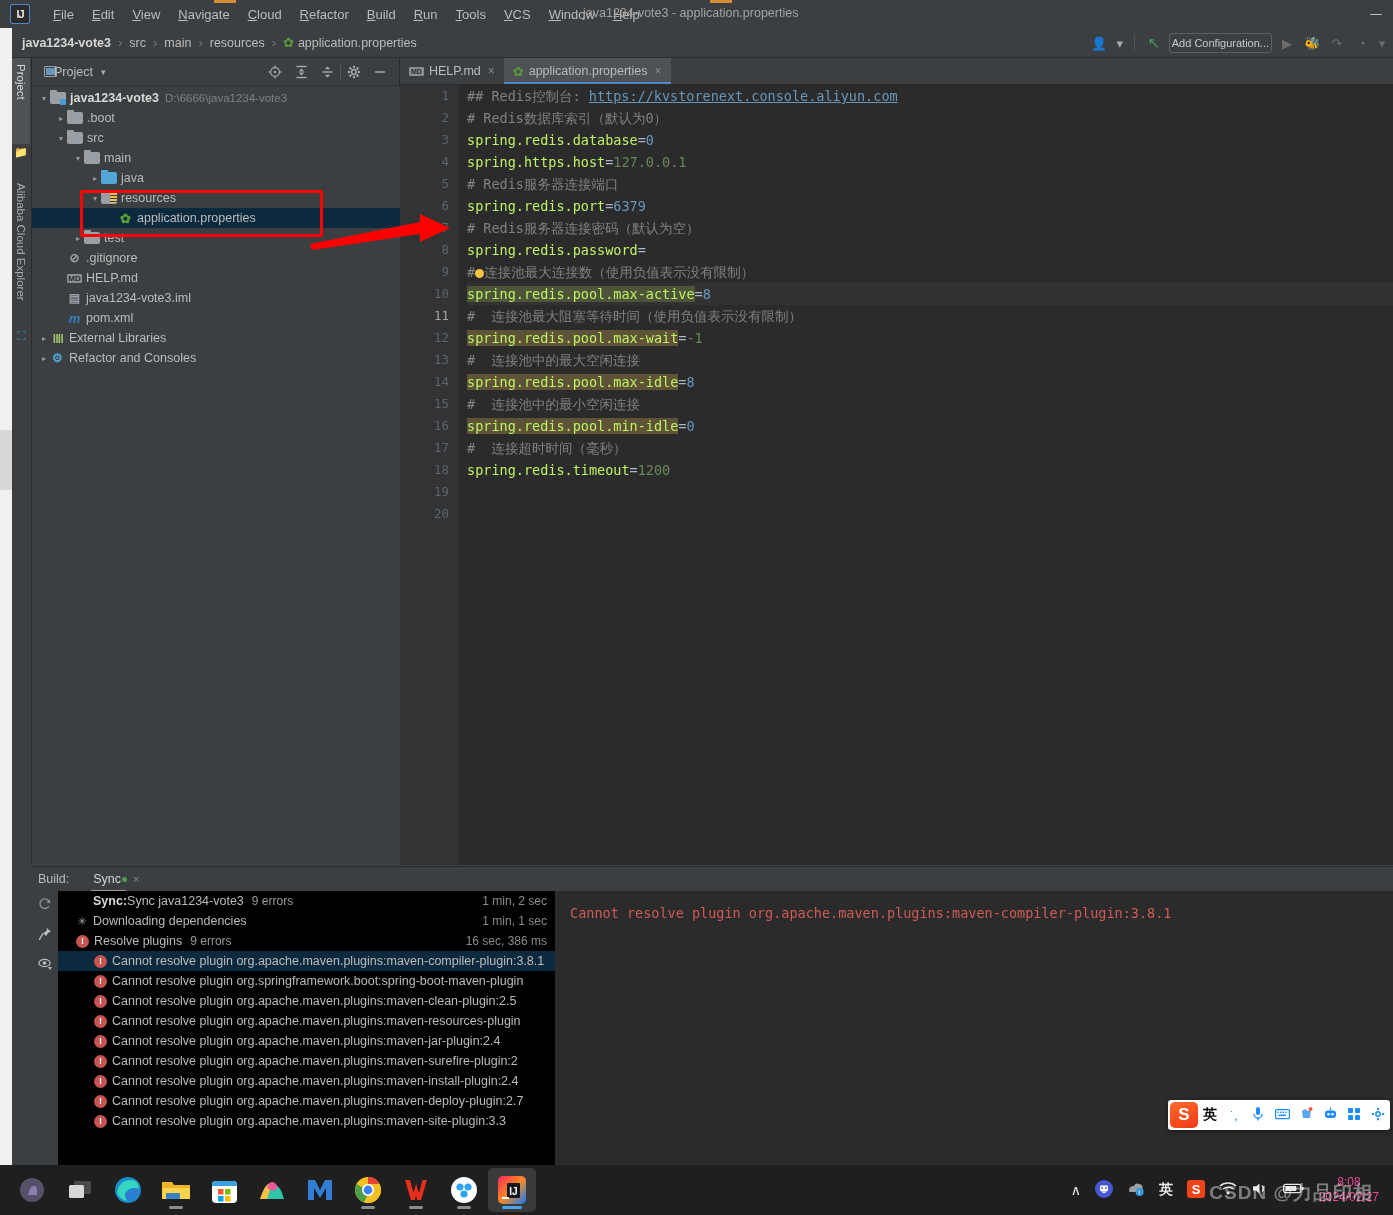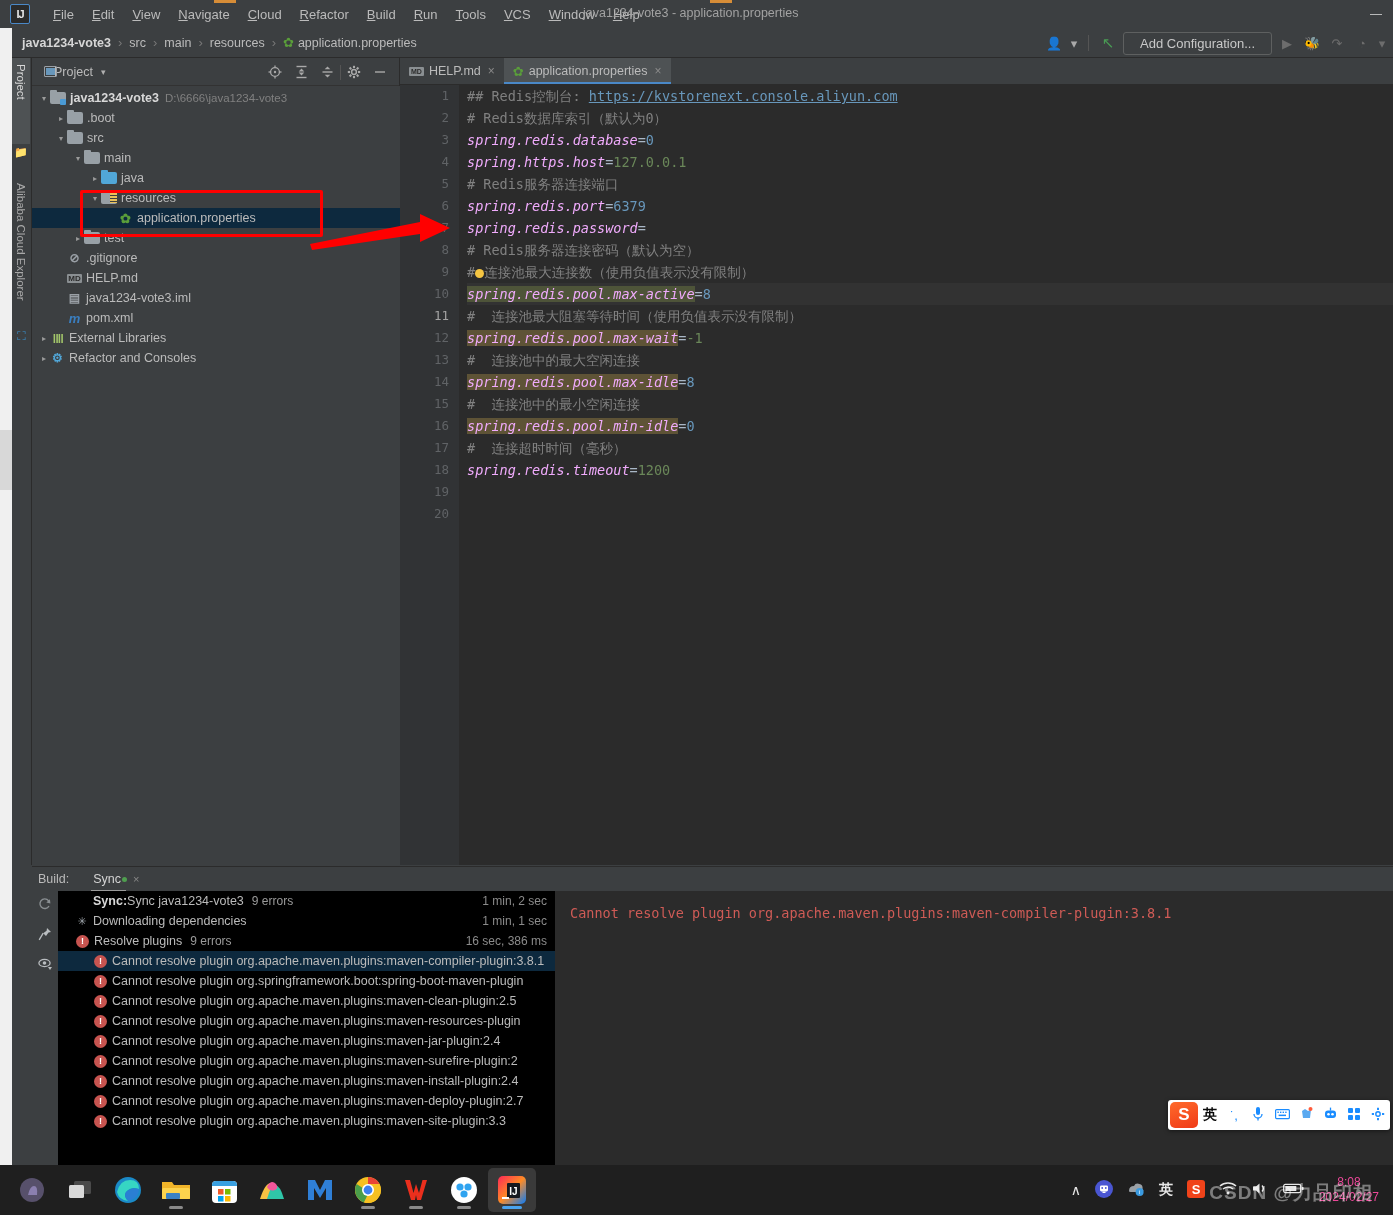--- a/index.html
+++ b/index.html
@@ -38,21 +38,21 @@
             background: #3c3f41; border-bottom: 1px solid #2b2b2b;
             display: flex; align-items: center; }
   .crumb { color: #bbbbbb; font-size: 12.5px; display: flex; align-items: center; }
   .crumb.first { font-weight: bold; color: #d6d6d6; margin-left: 10px; }
   .crumb-sep { color: #777; font-size: 13px; margin: 0 7px; }
   .nav-right { position: absolute; right: 6px; top: 0; height: 30px;
                display: flex; align-items: center; gap: 5px; }
   .nav-ico { color: #a9a9a9; font-size: 13px; width: 20px; text-align: center; }
   .vsep { width: 1px; height: 16px; background: #555; margin: 0 4px; }
   .addconf { border: 1px solid #5e6060; border-radius: 3px; color: #c8c8c8;
-             font-size: 13px; padding: 3px 16px; }
+             font-size: 11px; padding: 3px 2px; }
 
   
   .lstrip { position: absolute; left: 12px; top: 58px; width: 20px; height: 807px;
             background: #3c3f41; border-right: 1px solid #2b2b2b; }
   .lstrip-btn { writing-mode: vertical-rl; color: #a9a9a9; font-size: 11.5px;
                 padding: 6px 3px; white-space: nowrap; }
   .lstrip-btn.active { background: #4e5254; color: #d8d8d8; }
 
   
   .proj { position: absolute; left: 32px; top: 58px; width: 368px; height: 807px;
@@ -123,21 +123,21 @@
   .gutter { width: 59px; background: #313335; flex: none; position: relative; }
   .gutter .ln { height: 22px; line-height: 22px; text-align: right; padding-right: 10px;
                 color: #606366; font-size: 12.5px;
                 font-family: "DejaVu Sans Mono", monospace; }
   .gutter .ln.cur { color: #a4a3a3; }
   .codepane { flex: 1; position: relative; padding-left: 8px; }
   .cl { height: 22px; line-height: 22px; font-size: 13.5px; white-space: pre;
         font-family: "DejaVu Sans Mono", monospace; }
   .cl.cur { background: #323232; }
   .cm { color: #808080; }
-  .k-prop { color: #f0abfc; font-style: italic; }
+  .k-prop { color: #bef264; }
   .eq { color: #a9b7c6; }
   .num { color: #6897bb; }
   .str { color: #6a8759; }
   .url { color: #6897bb; text-decoration: underline; }
   .hl-warn { background: #4e5439; }
   .hl-warn2 { background: #5e5336; }
   .bulb { display: inline-block; width: 9px; height: 9px; border-radius: 50%;
           background: #f5c542; vertical-align: -1px; }
 
   
@@ -487,22 +487,22 @@
           <div class="ln">19</div>
           <div class="ln">20</div>
         </div>
       <div class="codepane" id="code-root">
           <div class="cl"><span class="cm">## Redis控制台: </span><span class="url">https://kvstorenext.console.aliyun.com</span></div>
           <div class="cl"><span class="cm"># Redis数据库索引（默认为0）</span></div>
           <div class="cl"><span class="k-prop">spring.redis.database</span><span class="eq">=</span><span class="num">0</span></div>
           <div class="cl"><span class="k-prop">spring.https.host</span><span class="eq">=</span><span class="str">127.0.0.1</span></div>
           <div class="cl"><span class="cm"># Redis服务器连接端口</span></div>
           <div class="cl"><span class="k-prop">spring.redis.port</span><span class="eq">=</span><span class="num">6379</span></div>
+          <div class="cl"><span class="cm"># Redis服务器连接密码（默认为空）</span></div>
           <div class="cl"><span class="k-prop">spring.redis.password</span><span class="eq">=</span><span class="str"></span></div>
-          <div class="cl"><span class="cm"># Redis服务器连接密码（默认为空）</span></div>
           <div class="cl"><span class="cm">#</span><span class="bulb"></span><span class="cm">连接池最大连接数（使用负值表示没有限制）</span></div>
           <div class="cl cur"><span class="k-prop hl-warn">spring.redis.pool.max-active</span><span class="eq">=</span><span class="num">8</span></div>
           <div class="cl"><span class="cm">#  连接池最大阻塞等待时间（使用负值表示没有限制）</span></div>
           <div class="cl"><span class="k-prop hl-warn2">spring.redis.pool.max-wait</span><span class="eq">=</span><span class="str">-1</span></div>
           <div class="cl"><span class="cm">#  连接池中的最大空闲连接</span></div>
           <div class="cl"><span class="k-prop hl-warn2">spring.redis.pool.max-idle</span><span class="eq">=</span><span class="num">8</span></div>
           <div class="cl"><span class="cm">#  连接池中的最小空闲连接</span></div>
           <div class="cl"><span class="k-prop hl-warn2">spring.redis.pool.min-idle</span><span class="eq">=</span><span class="num">0</span></div>
           <div class="cl"><span class="cm">#  连接超时时间（毫秒）</span></div>
           <div class="cl"><span class="k-prop">spring.redis.timeout</span><span class="eq">=</span><span class="str">1200</span></div>

